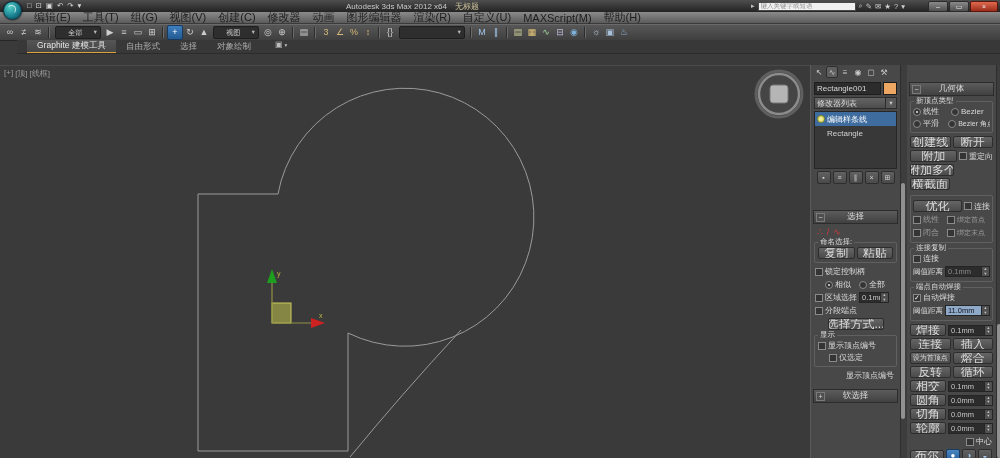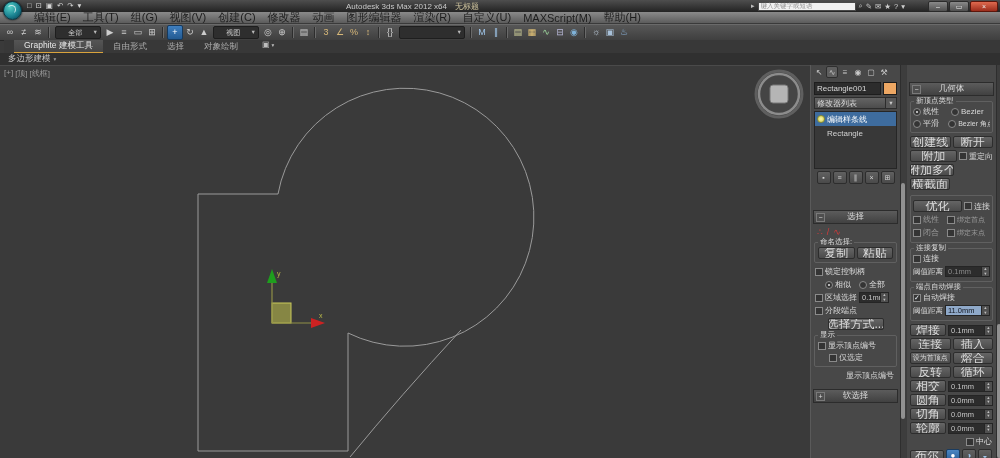--- a/index.html
+++ b/index.html
@@ -33,21 +33,21 @@
                border-top:1px solid #6a6a6a;border-bottom:1px solid #262626;display:flex;align-items:center;padding-left:3px;}
   .tb-item{height:13px;min-width:14px;display:flex;align-items:center;justify-content:center;color:#cdcdcd;font-size:9px;line-height:1;position:relative;border-radius:2px;}
   .tb-item .tb-val{font-size:7px;color:#d0d0d0;}
   .tb-item .tb-caret{display:none;}
   .tb-item.active{background:linear-gradient(#3f7fc0,#235a91);border:1px solid #16395c;color:#fff;}
   .tb-item.sep{min-width:1px;width:1px;height:11px;background:#2d2d2d;border-right:1px solid #6a6a6a;margin:0 3px;border-radius:0;}
   .tb-item.dd{background:#2e2e2e;border:1px solid #1e1e1e;width:40px;justify-content:space-between;padding:0 2px;margin:0 2px;height:11px;}
   .tb-item.dd .tb-caret{display:block;font-size:5.5px;color:#bbb;}
   .tb-item.ddw{width:60px;}
   
-  .ribbontabs{position:absolute;top:40px;left:4px;right:0;height:13px;background:#383838;display:flex;align-items:flex-start;padding-left:10px;border-bottom:1px solid #2c2c2c;}
+  .ribbontabs{position:absolute;top:40px;left:17px;right:0;height:13px;background:#383838;display:flex;align-items:flex-start;padding-left:10px;border-bottom:1px solid #2c2c2c;}
   .rtab{display:flex;align-items:center;padding:0 10px;font-size:8.5px;color:#ababab;}
   .rtab.active{background:linear-gradient(#555,#464646);color:#e6e6e6;border-bottom:1px solid #d9a33c;}
   .ribbon-opts{display:flex;align-items:center;gap:2px;margin-left:14px;color:#bdbdbd;font-size:8px;}
   .ribbon-opts .c{font-size:5.5px;}
   .ribbonstrip{position:absolute;top:53px;left:0;right:0;height:12px;background:#303030;border-bottom:1px solid #242424;
                display:flex;align-items:center;padding-left:8px;gap:3px;}
   .ribbonstrip span{font-size:8.5px;color:#c6c6c6;}
   .ribbonstrip .c{font-size:5.5px;color:#999;}
   
   .viewport{position:absolute;top:65px;left:0;width:810px;bottom:0;background:#3a3a3a;border-top:1px solid #4a4a4a;}
@@ -414,24 +414,20 @@
     <span class="rtab active">Graphite 建模工具</span>
         <span class="rtab">自由形式</span>
         <span class="rtab">选择</span>
         <span class="rtab">对象绘制</span>
       </div>
     <div class="ribbon-opts">
       <span>▣</span>
       <span class="c">▾</span>
     </div>
   </div>
-  <div class="ribbonstrip">
-    <span>多边形建模</span>
-    <span class="c">▾</span>
-  </div>
 
   <div class="viewport">
     <div class="vplabel">
       <span>[+]</span>
       <span>[顶]</span>
       <span>[线框]</span>
     </div>
     <svg width="810" height="393" viewBox="0 0 810 393" style="position:absolute;inset:0;">
 
       <path fill="none" stroke="#9a9a9a" stroke-width="1" d="M 348 267 L 348 385 L 198 385 L 198 128 L 278 128 A 129 129 0 1 1 348 267"></path>

